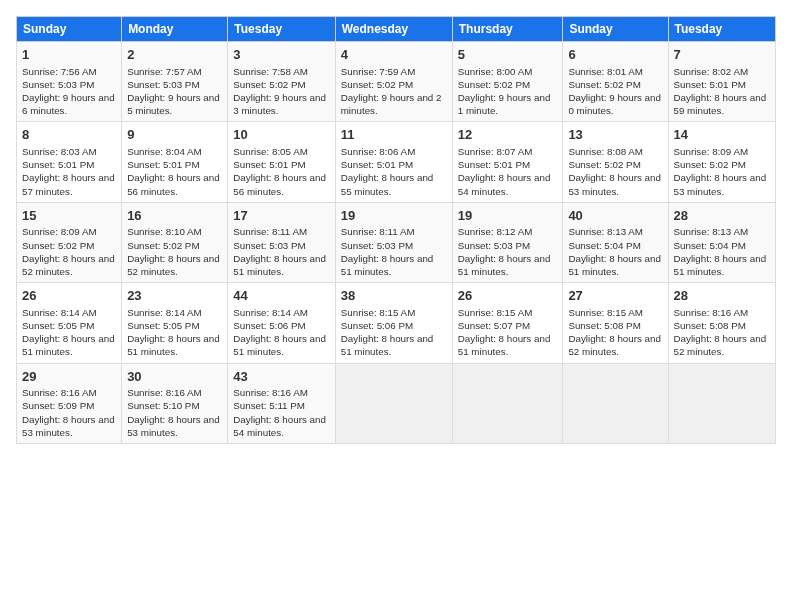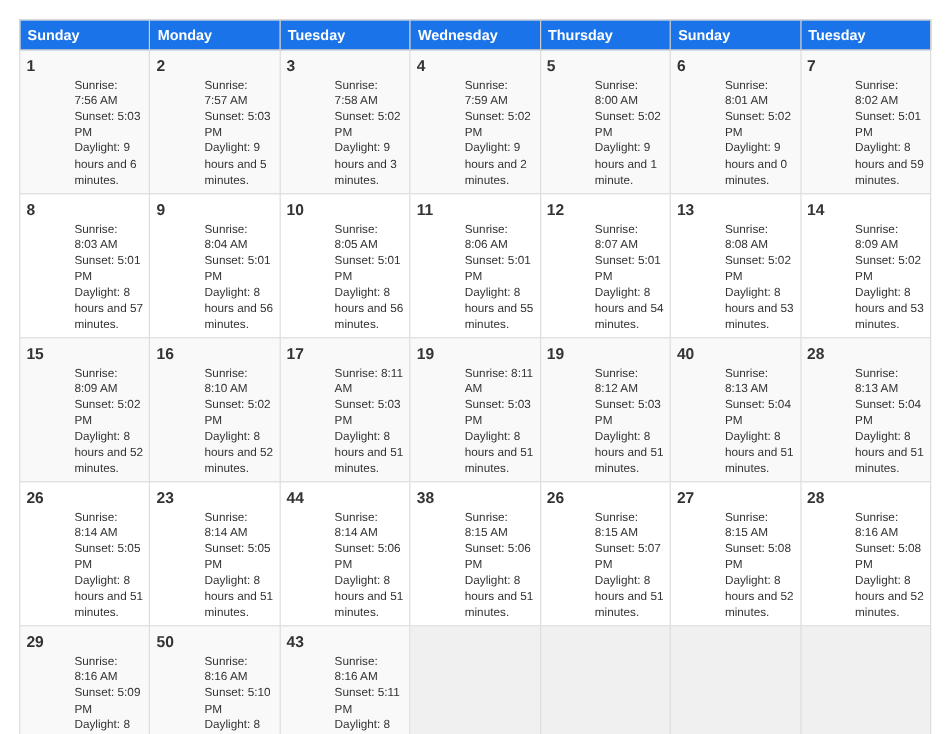--- a/index.html
+++ b/index.html
@@ -72,21 +72,20 @@
     }
     .day-num {
       font-size: 13px;
       font-weight: bold;
       display: block;
       margin-bottom: 1px;
     }
     .day-info {
       font-size: 9.8px;
       color: #333;
-      margin-left: 40px;
     }
     td.empty {
       background: #f0f0f0 !important;
     }
   </style>
 </head>
 <body>
 
 <div class="container">
 
@@ -222,21 +221,21 @@
             <span class="day-num">28</span>
             <div class="day-info">Sunrise: 8:16 AM<br>Sunset: 5:08 PM<br>Daylight: 8 hours and 52 minutes.</div>
           </td>
         </tr>
         <tr>
           <td>
             <span class="day-num">29</span>
             <div class="day-info">Sunrise: 8:16 AM<br>Sunset: 5:09 PM<br>Daylight: 8 hours and 53 minutes.</div>
           </td>
           <td>
-            <span class="day-num">50</span>
+            <span class="day-num">30</span>
             <div class="day-info">Sunrise: 8:16 AM<br>Sunset: 5:10 PM<br>Daylight: 8 hours and 53 minutes.</div>
           </td>
           <td>
             <span class="day-num">43</span>
             <div class="day-info">Sunrise: 8:16 AM<br>Sunset: 5:11 PM<br>Daylight: 8 hours and 54 minutes.</div>
           </td>
           <td class="empty"></td>
           <td class="empty"></td>
           <td class="empty"></td>
           <td class="empty"></td>

